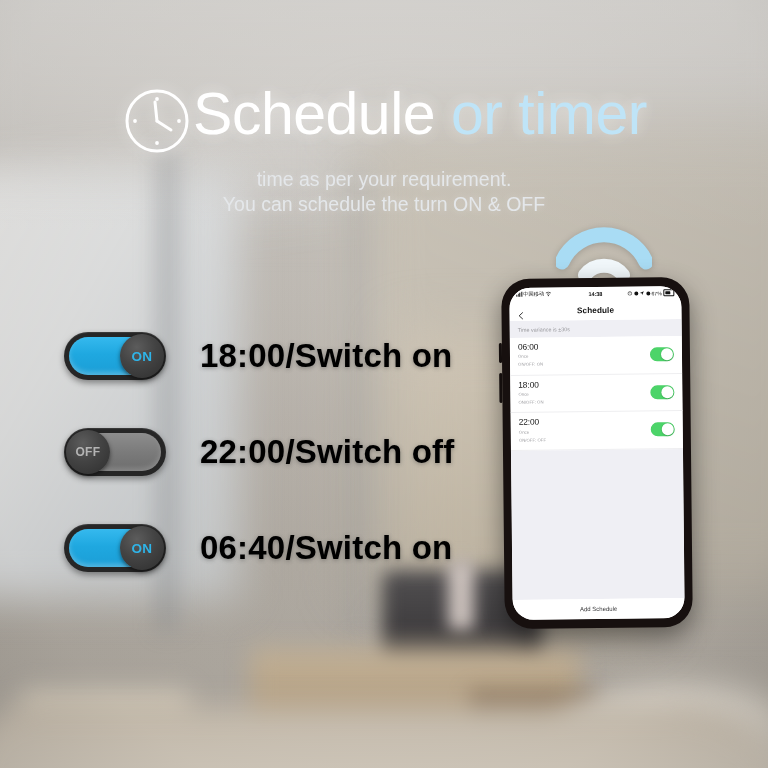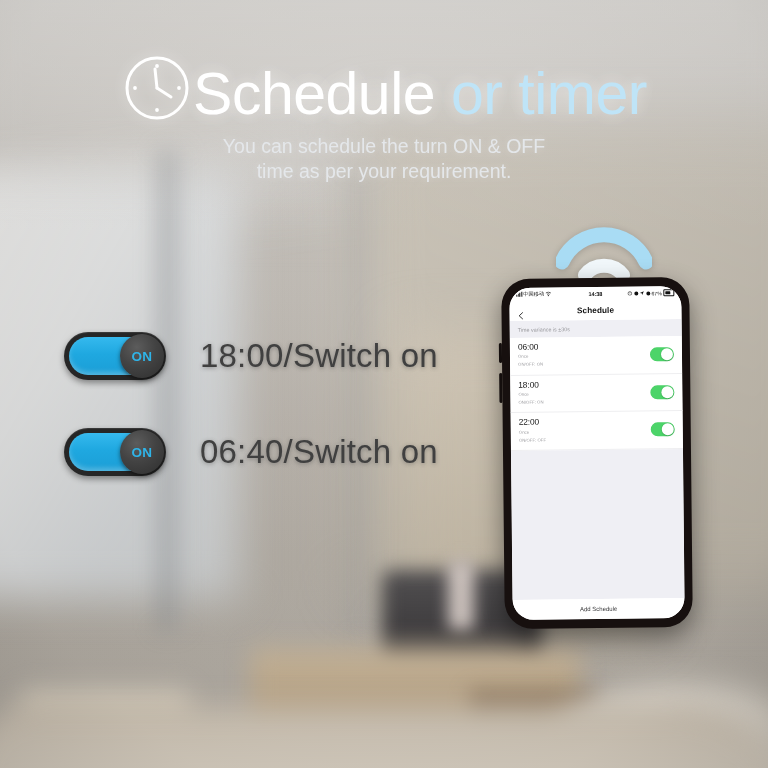--- a/index.html
+++ b/index.html
@@ -192,22 +192,23 @@
 
   
   .header {
     position: absolute;
     left: 0; right: 0;
     top: 52px;
     text-align: center;
   }
   .title-row {
     display: flex;
-    align-items: flex-end;
+    align-items: flex-start;
     justify-content: center;
+    margin-top: 33px;
   }
   .clock-icon {
     flex: 0 0 auto;
     width: 72px;
     height: 72px;
     position: relative;
     filter: drop-shadow(0 0 7px rgba(255,255,255,0.55));
   }
   .title-text {
     font-size: 59px;
@@ -280,22 +281,22 @@
     justify-content: center;
     font-size: 13.5px;
     font-weight: 700;
     letter-spacing: 0.4px;
   }
   .switch.on .knob { right: 2px; color: #2fb4e8; }
   .switch.off .knob { left: 2px; color: #b4b4b4; font-size: 12px; }
 
   .row-label {
     font-size: 33px;
-    color: #404040;
-    font-weight: 400;
+    color: #000000;
+    font-weight: 700;
     letter-spacing: 0.2px;
     white-space: nowrap;
     text-shadow: 0 1px 4px rgba(60,60,60,0.45);
   }
 
   
   .wifi {
     position: absolute;
     left: 556px;
     top: 222px;
@@ -515,35 +516,42 @@
           <circle cx="58" cy="36" r="1.9" fill="#ffffff"></circle>
           <circle cx="36" cy="58" r="1.9" fill="#ffffff"></circle>
           <circle cx="14" cy="36" r="1.9" fill="#ffffff"></circle>
           <line x1="36" y1="36" x2="34" y2="17" stroke="#ffffff" stroke-width="3" stroke-linecap="round"></line>
           <line x1="36" y1="36" x2="50" y2="45" stroke="#ffffff" stroke-width="3" stroke-linecap="round"></line>
         </svg>
       </div>
       <div class="title-text"><span class="title-white">Schedule</span><span class="title-blue"> or timer</span></div>
     </div>
     <div class="subtitle">
+      <div>time as per your requirement.</div>
       <div>You can schedule the turn ON &amp; OFF</div>
-      <div>time as per your requirement.</div>
     </div>
   </div>
 
   <div class="rows">
 
     <div class="row">
       <div class="switch on">
         <div class="switch-track"></div>
         <div class="knob">ON</div>
       </div>
       <div class="row-label">18:00/Switch on</div>
     </div>
 
+    <div class="row">
+      <div class="switch off">
+        <div class="switch-track"></div>
+        <div class="knob">OFF</div>
+      </div>
+      <div class="row-label">22:00/Switch off</div>
+    </div>
 
     <div class="row">
       <div class="switch on">
         <div class="switch-track"></div>
         <div class="knob">ON</div>
       </div>
       <div class="row-label">06:40/Switch on</div>
     </div>
 
   </div>

